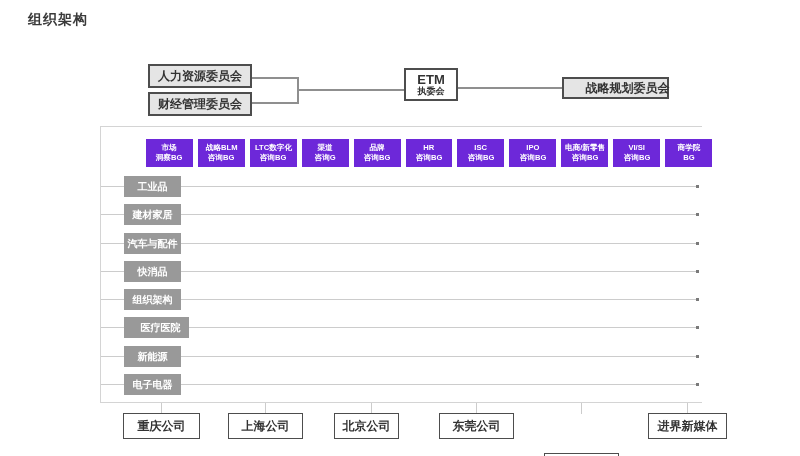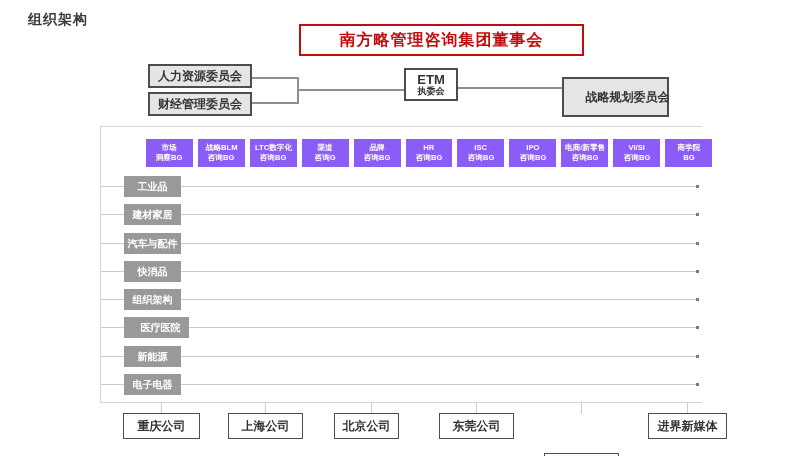--- a/index.html
+++ b/index.html
@@ -33,21 +33,21 @@
   .matrix{
     position:absolute;left:100px;top:126px;width:602px;height:277px;
     border-left:1px solid #d4d4d4;border-top:1px solid #d4d4d4;border-bottom:1px solid #d4d4d4;
     box-sizing:border-box;
   }
   .bg-row{
     position:absolute;left:45px;top:12px;width:566px;height:28px;
     display:flex;gap:5px;
   }
   .bg-box{
-    flex:1;background:#8b5cf6;color:#ffffff;display:flex;flex-direction:column;
+    flex:1;background:#6d28d9;color:#ffffff;display:flex;flex-direction:column;
     align-items:center;justify-content:center;line-height:1.25;overflow:hidden;
   }
   .bg-box span{font-size:8px;font-weight:bold;white-space:nowrap;transform:scale(0.95);}
   .row-line{position:absolute;left:0;width:595px;height:1px;background:#cccccc;}
   .row-arrow{position:absolute;left:595px;width:3px;height:3px;background:#7a7a7a;}
   .row-label{
     position:absolute;left:23px;width:57px;height:21px;background:#999999;color:#ffffff;
     display:flex;align-items:center;justify-content:center;font-size:10px;font-weight:bold;
     white-space:nowrap;
   }
@@ -58,41 +58,38 @@
     color:#333333;box-sizing:border-box;white-space:nowrap;
   }
 </style>
 </head>
 <body>
 
 <div class="stage">
 
   <div class="page-title">组织架构</div>
 
-  <div class="board-box">
-    <span>南方略管理咨询集团董事会</span>
-  </div>
 
   <div class="conn" style="left:251px;top:77px;width:48px;height:2px;"></div>
   <div class="conn" style="left:251px;top:102px;width:48px;height:2px;"></div>
   <div class="conn" style="left:297px;top:77px;width:2px;height:27px;"></div>
   <div class="conn" style="left:299px;top:89px;width:105px;height:2px;"></div>
   <div class="conn" style="left:458px;top:87px;width:104px;height:2px;"></div>
 
   <div class="wbox" style="left:148px;top:64px;width:104px;height:24px;">
     <span>人力资源委员会</span>
   </div>
   <div class="wbox" style="left:148px;top:92px;width:104px;height:24px;">
     <span>财经管理委员会</span>
   </div>
   <div class="etm">
     <div class="l1">ETM</div>
     <div class="l2">执委会</div>
   </div>
-  <div class="wbox" style="left:562px;top:77px;width:107px;height:40px;padding-left:24px;">
+  <div class="wbox" style="left:562px;top:77px;width:107px;height:22px;padding-left:24px;">
     <span>战略规划委员会</span>
   </div>
 
   <div class="matrix">
 
     <div class="bg-row">
       <div class="bg-box">
           <span>市场</span>
           <span>洞察BG</span>
         </div>

